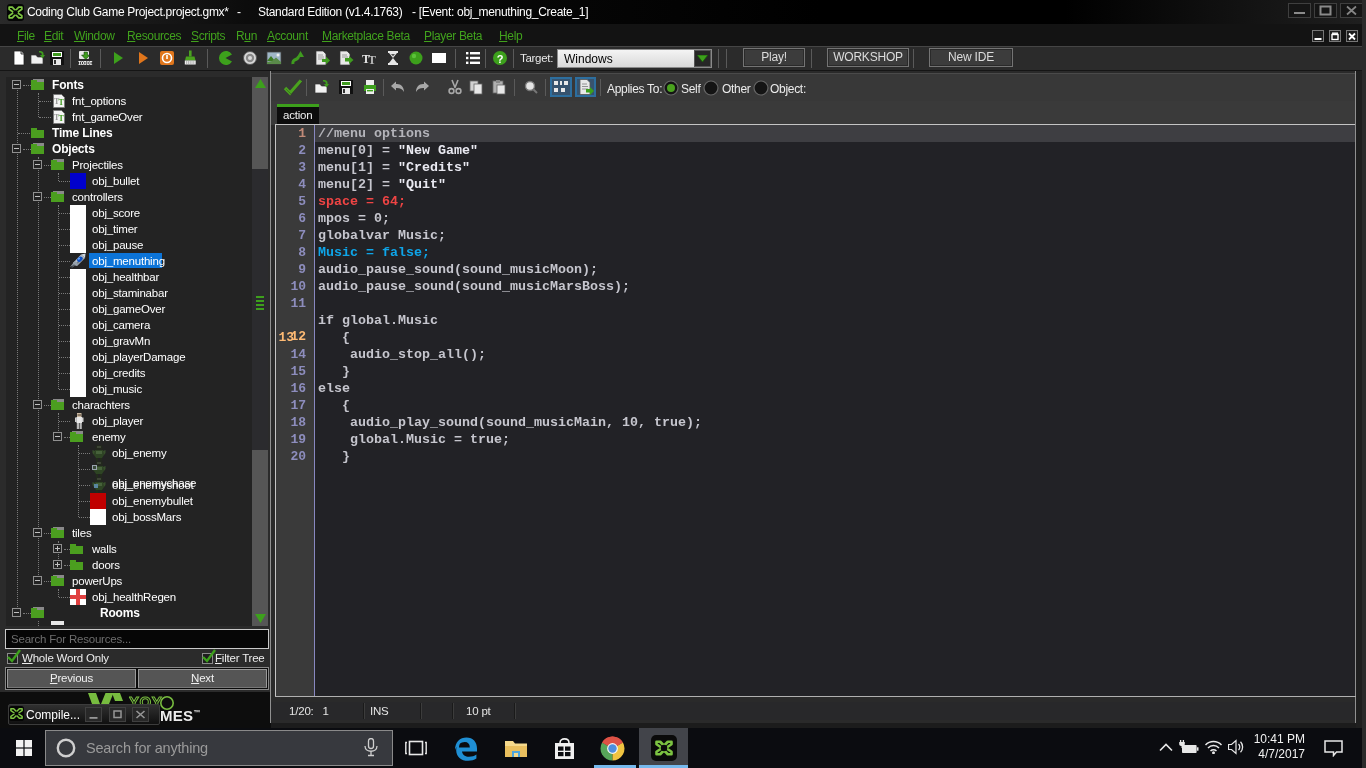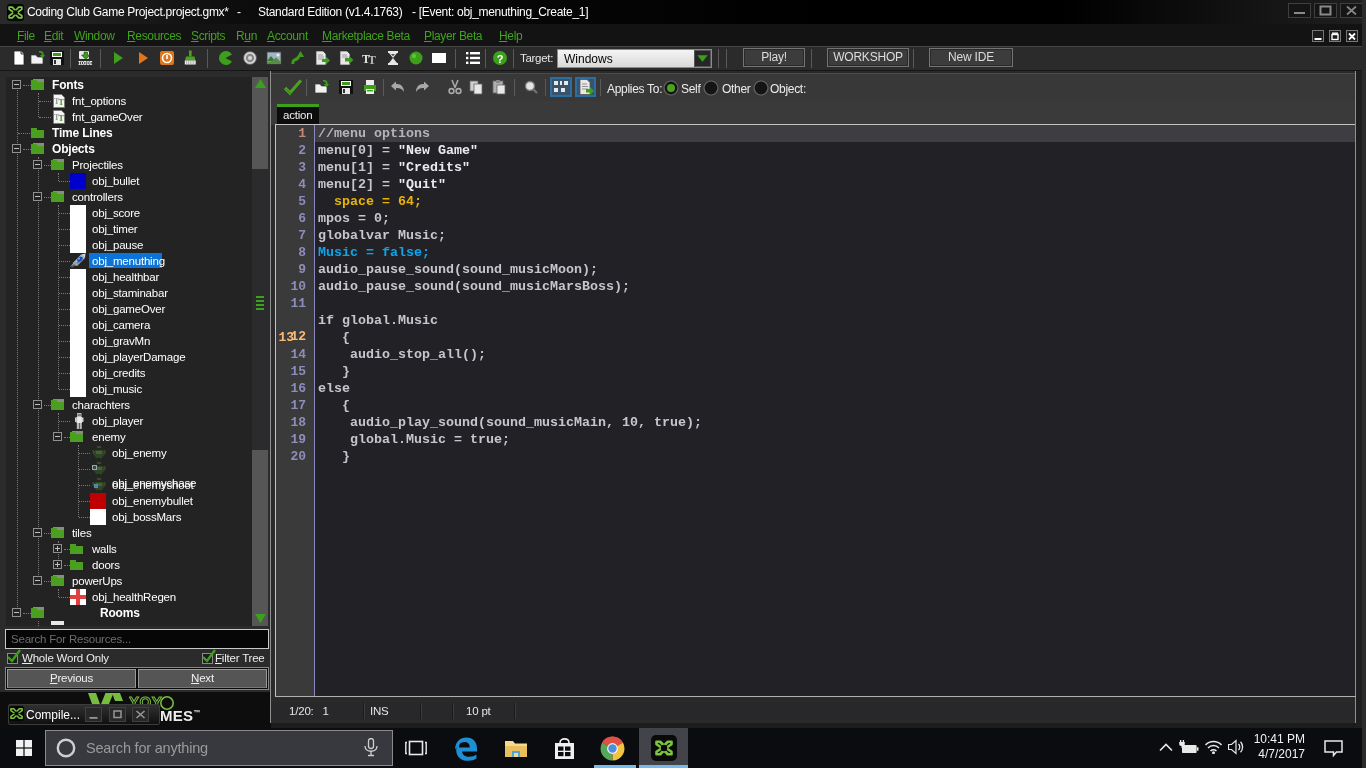--- a/index.html
+++ b/index.html
@@ -585,21 +585,21 @@
 <div class="ab" style="left:275px;top:696px;width:1081px;height:1px;background:#b0b0b0;"></div>
 <div class="ln" style="left:276px;top:125px;color:#c18a78;">1</div>
 <div class="cl" style="left:318px;top:125px;color:#b4b4ba;">//menu options</div>
 <div class="ln" style="left:276px;top:142px;color:#8d8dbd;">2</div>
 <div class="cl" style="left:318px;top:142px;color:#c6c6ce;">menu[0] = <span style="color:#eaeaf2;">"New Game"</span></div>
 <div class="ln" style="left:276px;top:159px;color:#8d8dbd;">3</div>
 <div class="cl" style="left:318px;top:159px;color:#c6c6ce;">menu[1] = <span style="color:#eaeaf2;">"Credits"</span></div>
 <div class="ln" style="left:276px;top:176px;color:#8d8dbd;">4</div>
 <div class="cl" style="left:318px;top:176px;color:#c6c6ce;">menu[2] = <span style="color:#eaeaf2;">"Quit"</span></div>
 <div class="ln" style="left:276px;top:193px;color:#8d8dbd;">5</div>
-<div class="cl" style="left:318px;top:193px;color:#eab308;margin-left:16px;">space = 64;</div>
+<div class="cl" style="left:318px;top:193px;color:#ef4444;">space = 64;</div>
 <div class="ln" style="left:276px;top:210px;color:#8d8dbd;">6</div>
 <div class="cl" style="left:318px;top:210px;color:#c6c6ce;">mpos = 0;</div>
 <div class="ln" style="left:276px;top:227px;color:#8d8dbd;">7</div>
 <div class="cl" style="left:318px;top:227px;color:#c6c6ce;">globalvar Music;</div>
 <div class="ln" style="left:276px;top:244px;color:#8d8dbd;">8</div>
 <div class="cl" style="left:318px;top:244px;color:#0ea5e9;">Music = false;</div>
 <div class="ln" style="left:276px;top:261px;color:#8d8dbd;">9</div>
 <div class="cl" style="left:318px;top:261px;color:#c6c6ce;">audio_pause_sound(sound_musicMoon);</div>
 <div class="ln" style="left:276px;top:278px;color:#8d8dbd;">10</div>
 <div class="cl" style="left:318px;top:278px;color:#c6c6ce;">audio_pause_sound(sound_musicMarsBoss);</div>

